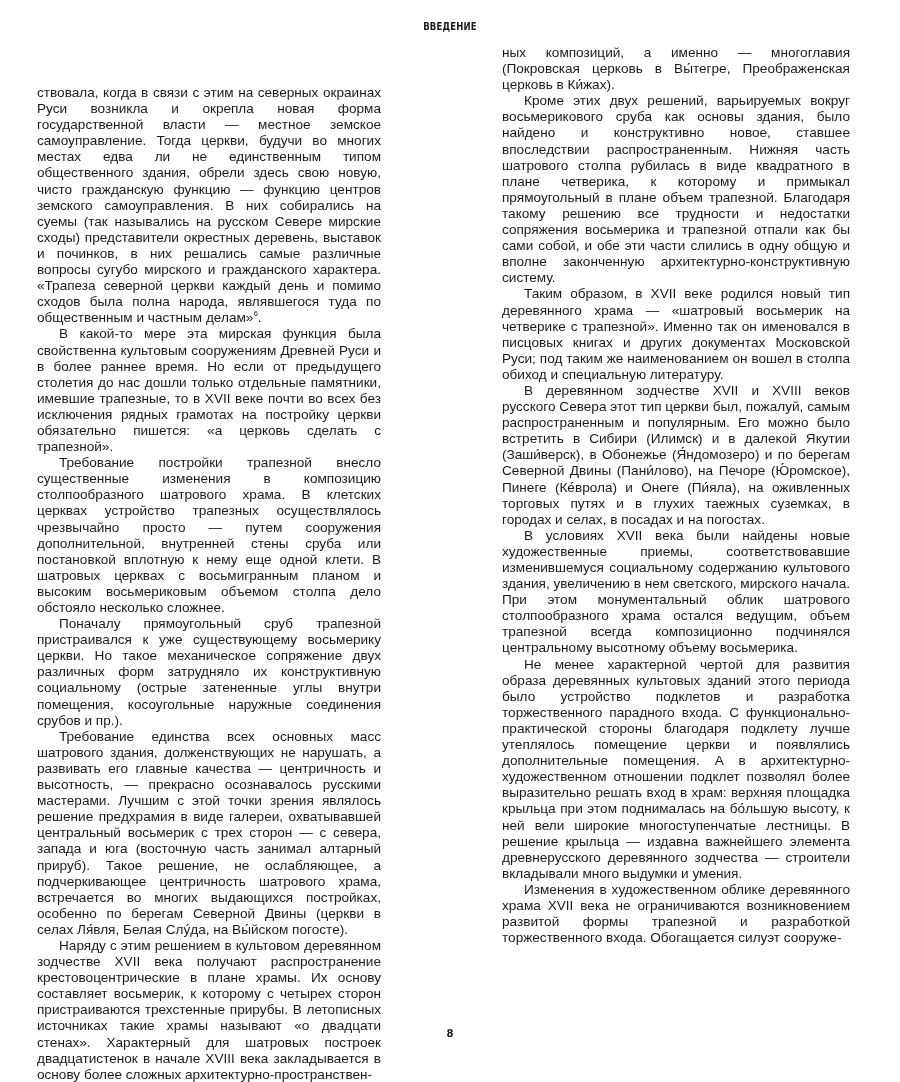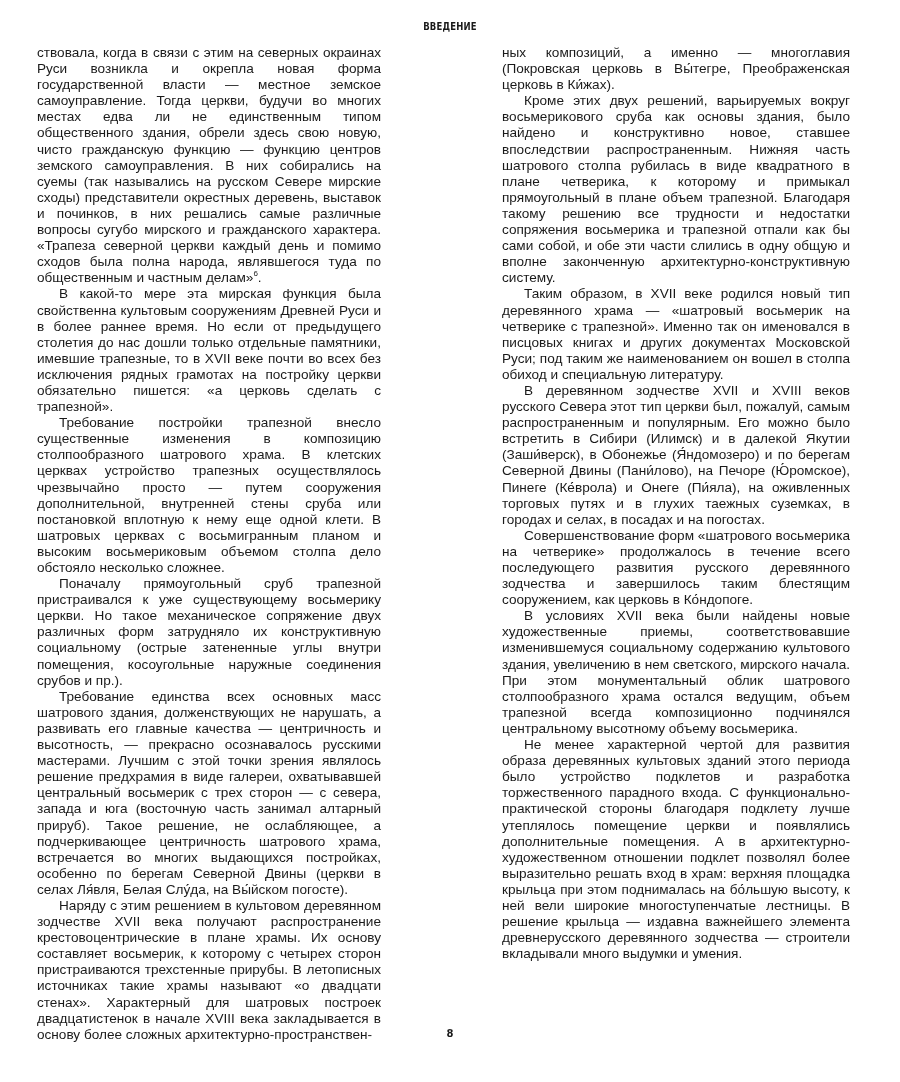--- a/index.html
+++ b/index.html
@@ -3,21 +3,21 @@
   <meta charset="utf-8">
   <style>
     html, body { margin: 0; padding: 0; background: #ffffff; }
     body { width: 900px; height: 1082px; position: relative; overflow: hidden; color: #1a1a1a; font-family: "Liberation Sans", "DejaVu Sans", sans-serif; }
     .header { position: absolute; top: 21px; left: 0; width: 900px; text-align: center; font-size: 10px; font-weight: bold; letter-spacing: 0.2px; font-family: "DejaVu Sans", sans-serif; transform: scaleX(0.85); }
     .column { position: absolute; top: 45px; font-size: 13.6px; line-height: 16.1px; text-align: justify; hyphens: manual; }
     .col-left { left: 37px; width: 330px; }
     .col-right { left: 502px; width: 348px; }
     .column p { margin: 0; text-indent: 0; }
     .column p.indent { text-indent: 22px; }
-    .col-left { width: 344px; }
+    .col-left { width: 344px; margin-top: 40px; }
     .page-number { position: absolute; top: 1028px; left: 0; width: 900px; text-align: center; font-size: 10px; font-weight: bold; font-family: "DejaVu Sans", sans-serif; }
     sup { font-size: 8px; line-height: 0; }
   </style>
 </head>
 <body>
 
 <div class="header">ВВЕДЕНИЕ</div>
 
 <div class="column col-left">
   <p><span>ствовала, когда в связи с этим на северных окраинах Руси возникла и окрепла новая форма государственной власти — местное земское самоуправление. Тогда церкви, будучи во многих местах едва ли не единственным типом общественного здания, обрели здесь свою новую, чисто гражданскую функцию — функцию центров земского самоуправления. В них собирались на суемы (так назывались на русском Севере мирские сходы) представители окрестных деревень, выставок и починков, в них решались самые различные вопросы сугубо мирского и гражданского характера. «Трапеза северной церкви каждый день и помимо сходов была полна народа, являвшегося туда по общественным и частным делам»</span><sup>6</sup><span>.</span></p>
@@ -26,18 +26,18 @@
   <p class="indent">Поначалу прямоугольный сруб трапезной пристраивался к уже существующему восьмерику церкви. Но такое механическое сопряжение двух различных форм затрудняло их конструктивную социальному (острые затененные углы внутри помещения, косоугольные наружные соединения срубов и пр.).</p>
   <p class="indent">Требование единства всех основных масс шатрового здания, долженствующих не нарушать, а развивать его главные качества — центричность и высотность, — прекрасно осознавалось русскими мастерами. Лучшим с этой точки зрения являлось решение предхрамия в виде галереи, охватывавшей центральный восьмерик с трех сторон — с севера, запада и юга (восточную часть занимал алтарный прируб). Такое решение, не ослабляющее, а подчеркивающее центричность шатрового храма, встречается во многих выдающихся постройках, особенно по берегам Северной Двины (церкви в селах Ля́вля, Белая Слу́да, на Вы́йском погосте).</p>
   <p class="indent">Наряду с этим решением в культовом деревянном зодчестве XVII века получают распространение крестовоцентрические в плане храмы. Их основу составляет восьмерик, к которому с четырех сторон пристраиваются трехстенные прирубы. В летописных источниках такие храмы называют «о двадцати стенах». Характерный для шатровых построек двадцатистенок в начале XVIII века закладывается в основу более сложных архитектурно-пространствен-</p>
 </div>
 
 <div class="column col-right">
   <p>ных композиций, а именно — многоглавия (Покровская церковь в Вы́тегре, Преображенская церковь в Ки́жах).</p>
   <p class="indent">Кроме этих двух решений, варьируемых вокруг восьмерикового сруба как основы здания, было найдено и конструктивно новое, ставшее впоследствии распространенным. Нижняя часть шатрового столпа рубилась в виде квадратного в плане четверика, к которому и примыкал прямоугольный в плане объем трапезной. Благодаря такому решению все трудности и недостатки сопряжения восьмерика и трапезной отпали как бы сами собой, и обе эти части слились в одну общую и вполне законченную архитектурно-конструктивную систему.</p>
   <p class="indent">Таким образом, в XVII веке родился новый тип деревянного храма — «шатровый восьмерик на четверике с трапезной». Именно так он именовался в писцовых книгах и других документах Московской Руси; под таким же наименованием он вошел в столпа обиход и специальную литературу.</p>
   <p class="indent">В деревянном зодчестве XVII и XVIII веков русского Севера этот тип церкви был, пожалуй, самым распространенным и популярным. Его можно было встретить в Сибири (Илимск) и в далекой Якутии (Заши́верск), в Обонежье (Я́ндомозеро) и по берегам Северной Двины (Пани́лово), на Печоре (Ю́ромское), Пинеге (Ке́врола) и Онеге (Пи́яла), на оживленных торговых путях и в глухих таежных суземках, в городах и селах, в посадах и на погостах.</p>
-  <p class="indent">Совершенствование форм «шатрового восьмерика на четверике» продолжалось в течение всего последующего развития русского деревянного зодчества и завершилось таким блестящим сооружением, как церковь в Ко́ндопоге.</p>
   <p class="indent">В условиях XVII века были найдены новые художественные приемы, соответствовавшие изменившемуся социальному содержанию культового здания, увеличению в нем светского, мирского начала. При этом монументальный облик шатрового столпообразного храма остался ведущим, объем трапезной всегда композиционно подчинялся центральному высотному объему восьмерика.</p>
   <p class="indent">Не менее характерной чертой для развития образа деревянных культовых зданий этого периода было устройство подклетов и разработка торжественного парадного входа. С функционально-практической стороны благодаря подклету лучше утеплялось помещение церкви и появлялись дополнительные помещения. А в архитектурно-художественном отношении подклет позволял более выразительно решать вход в храм: верхняя площадка крыльца при этом поднималась на бо́льшую высоту, к ней вели широкие многоступенчатые лестницы. В решение крыльца — издавна важнейшего элемента древнерусского деревянного зодчества — строители вкладывали много выдумки и умения.</p>
+  <p class="indent">Изменения в художественном облике деревянного храма XVII века не ограничиваются возникновением развитой формы трапезной и разработкой торжественного входа. Обогащается силуэт сооруже-</p>
 </div>
 
 <div class="page-number">8</div>
 
 </body></html>

